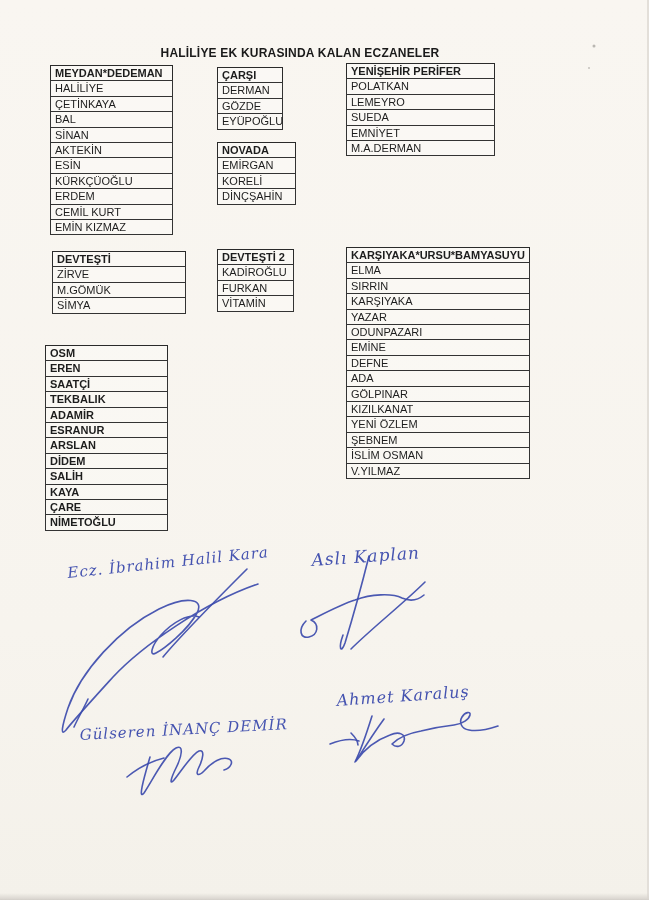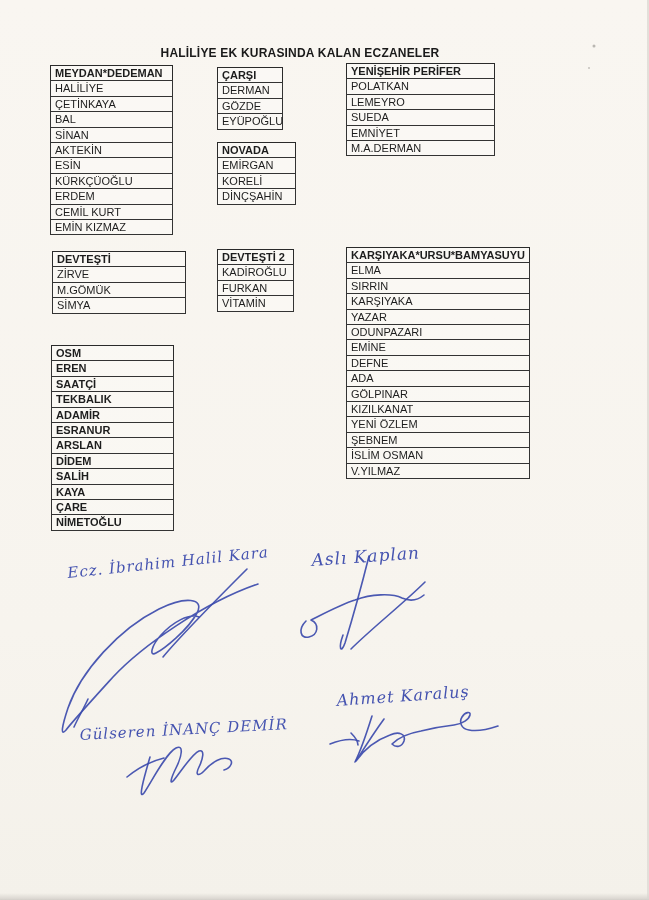--- a/index.html
+++ b/index.html
@@ -22,21 +22,21 @@
   }
   .cell.hd { font-weight:bold; border-color:#2a2a2a; }
   .bold-rows .cell { font-weight:bold; }
   #t0 { left:38px;  top:66px;  width:123px; }
   #t1 { left:205px; top:68px;  width:66px;  }
   #t2 { left:334px; top:64px;  width:149px; }
   #t3 { left:205px; top:143px; width:79px;  }
   #t4 { left:40px;  top:252px; width:134px; }
   #t5 { left:205px; top:250px; width:77px;  }
   #t6 { left:334px; top:248px; width:184px; }
-  #t7 { left:39px;  top:346px; width:123px; }
+  #t7 { left:33px;  top:346px; width:123px; }
   .ink { position:absolute; left:0; top:0; pointer-events:none; }
   .ink path { fill:none; stroke:#3c4bad; stroke-width:1.6; stroke-linecap:round; stroke-linejoin:round; opacity:0.92; }
   .hand { font-family:"DejaVu Serif", serif; font-style:italic; fill:#3c4bad; opacity:0.95; }
   .bottom-edge { position:absolute; left:0; right:0; bottom:0; height:7px;
     background:linear-gradient(180deg, rgba(244,241,234,0) 0%, #d9d5cf 90%, #cdc9c3 100%); }
   .right-edge { position:absolute; top:0; bottom:0; right:0; width:2px; background:#e3dfd9; }
 </style>
 </head>
 <body>
 

